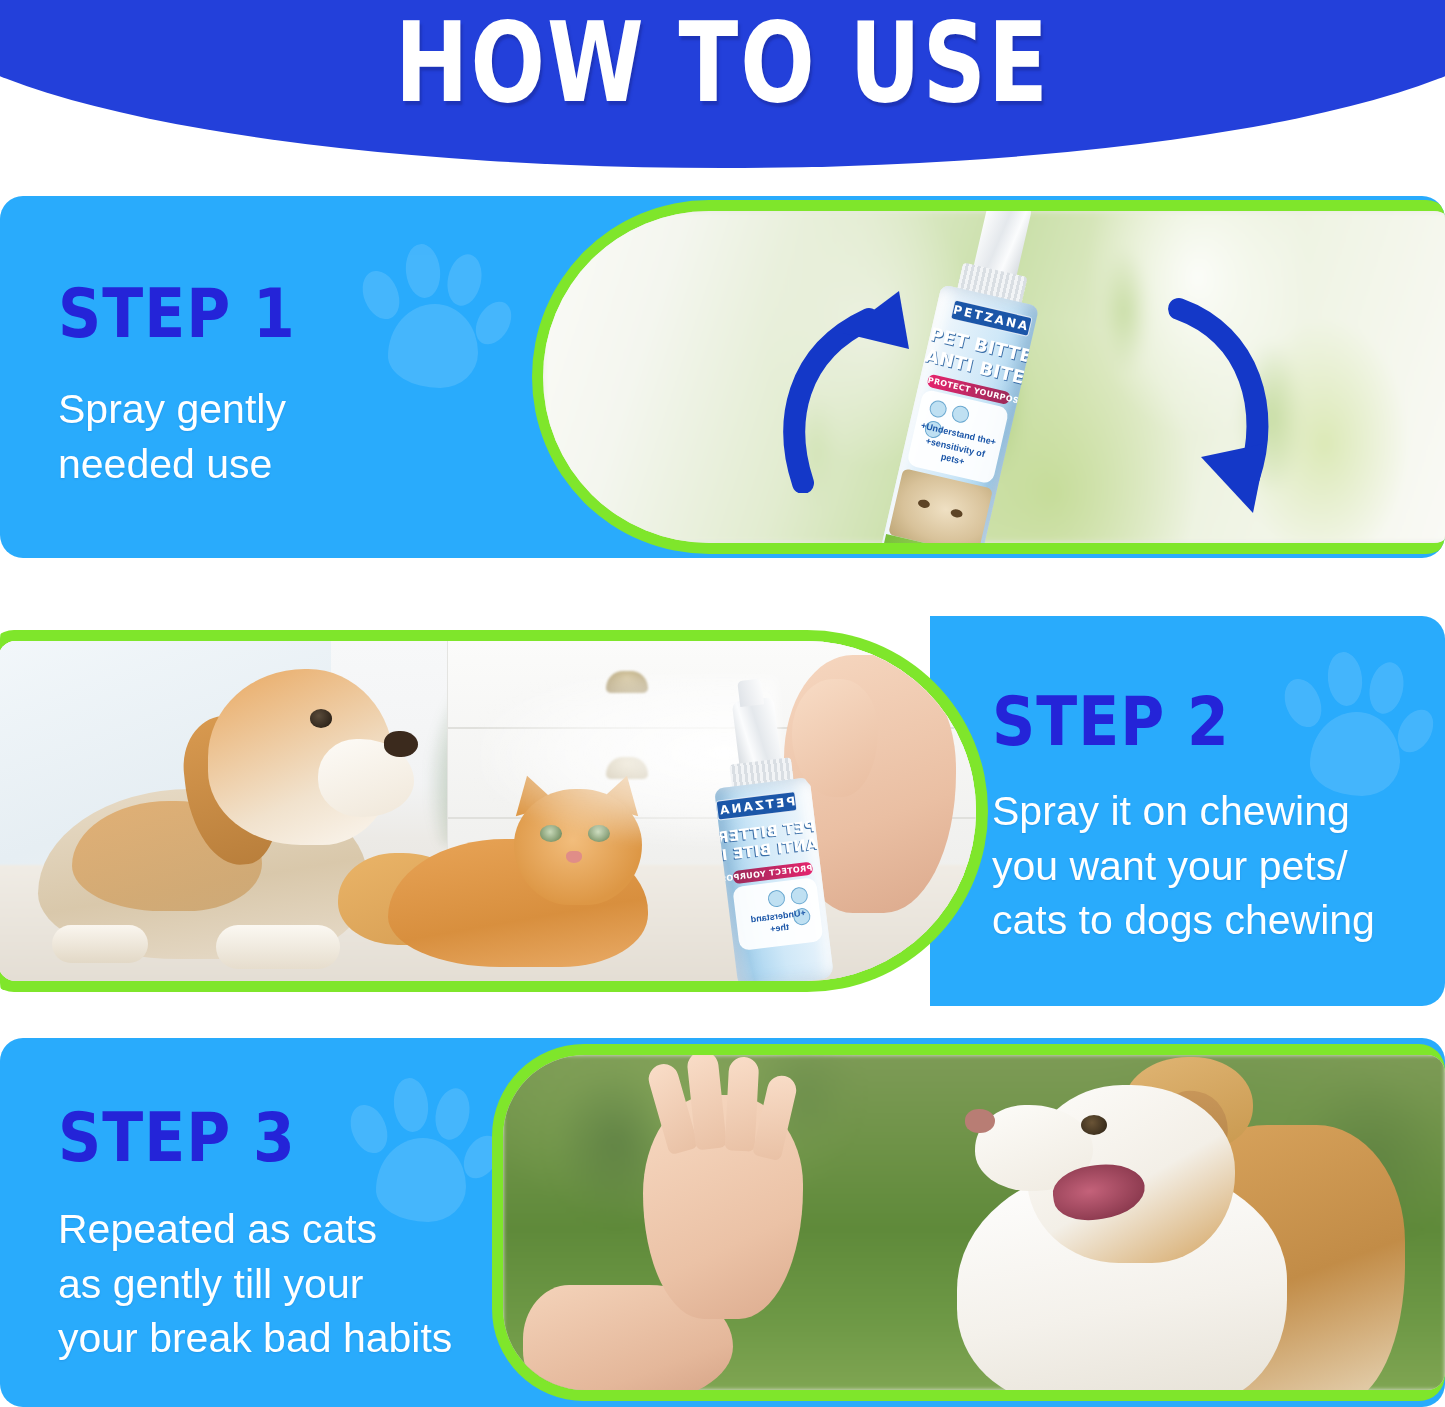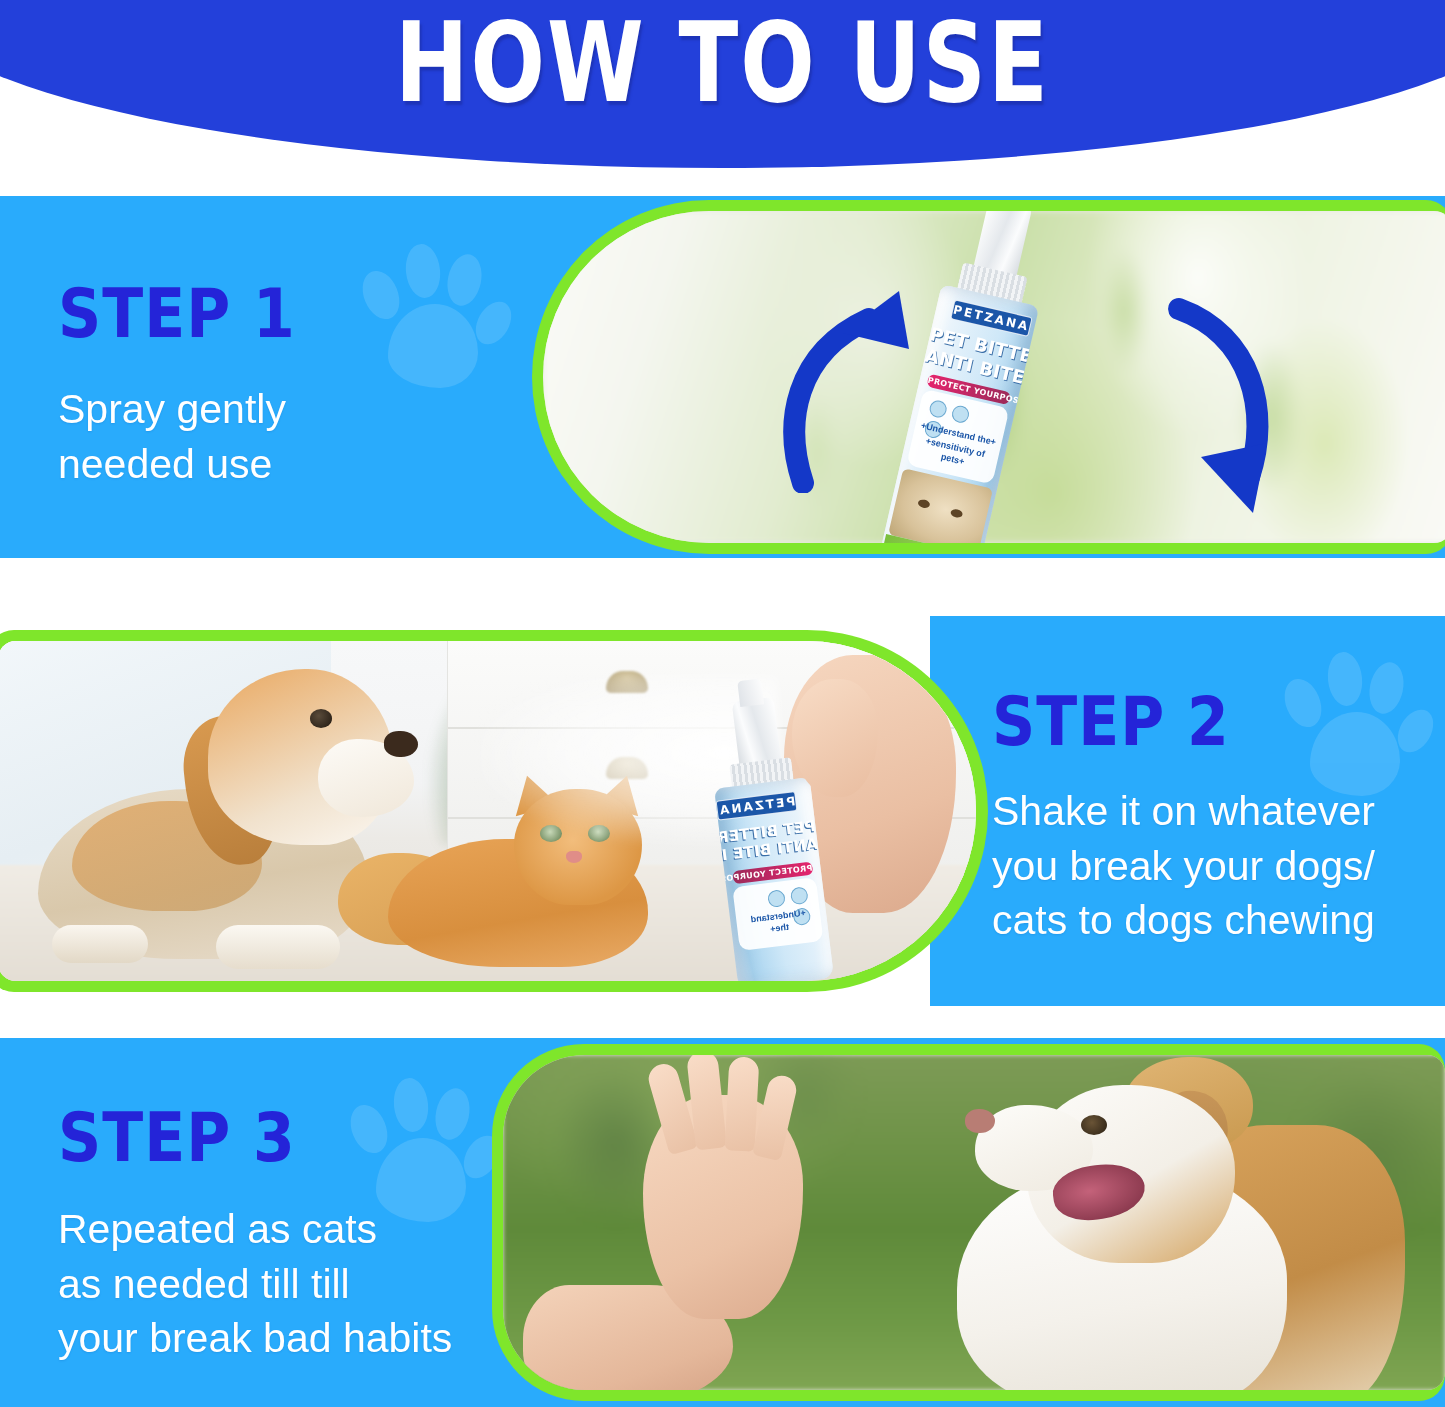--- a/index.html
+++ b/index.html
@@ -49,20 +49,21 @@
     font-family: "DejaVu Sans", sans-serif;
     white-space: nowrap;
   }
 
   
   .step {
     position: absolute;
     left: 0;
     width: 1445px;
     overflow: hidden;
+    border-radius: 23px;
   }
   .panel {
     position: absolute;
     top: 0;
     height: 100%;
     background: #29abfc;
   }
   .panel.full { left: 0; width: 1445px; }
 
   .paw {
@@ -573,22 +574,22 @@
   <div class="paw" style="left:1282px; top:30px;">
     <span class="t1"></span>
       <span class="t2"></span>
       <span class="t3"></span>
       <span class="t4"></span>
       <span class="pad"></span>
   </div>
 
   <div class="step-heading" style="left:992px; top:72px;">STEP 2</div>
   <div class="step-body" style="left:992px; top:168px;">
-    <span class="ln">Shake it on whatever</span>
-    <span class="ln">you break your dogs/</span>
+    <span class="ln">Spray it on chewing</span>
+    <span class="ln">you want your pets/</span>
     <span class="ln">cats to dogs chewing</span>
   </div>
 
   <div class="imgcard">
     <div class="inner">
       <div class="s2bg"></div>
       <div class="s2-win"></div>
       <div class="s2-plant"></div>
       <div class="s2-pot"></div>
       <div class="s2-dresser">
@@ -651,21 +652,21 @@
     <span class="t1"></span>
       <span class="t2"></span>
       <span class="t3"></span>
       <span class="t4"></span>
       <span class="pad"></span>
   </div>
 
   <div class="step-heading" style="left:58px; top:66px;">STEP 3</div>
   <div class="step-body" style="left:58px; top:164px;">
     <span class="ln">Repeated as cats</span>
-    <span class="ln">as needed till till</span>
+    <span class="ln">as gently till your</span>
     <span class="ln">your break bad habits</span>
   </div>
 
   <div class="imgcard">
     <div class="inner">
       <div class="s3bg"></div>
 
       <div class="aussie">
         <div class="au-back"></div>
         <div class="au-ruff"></div>

